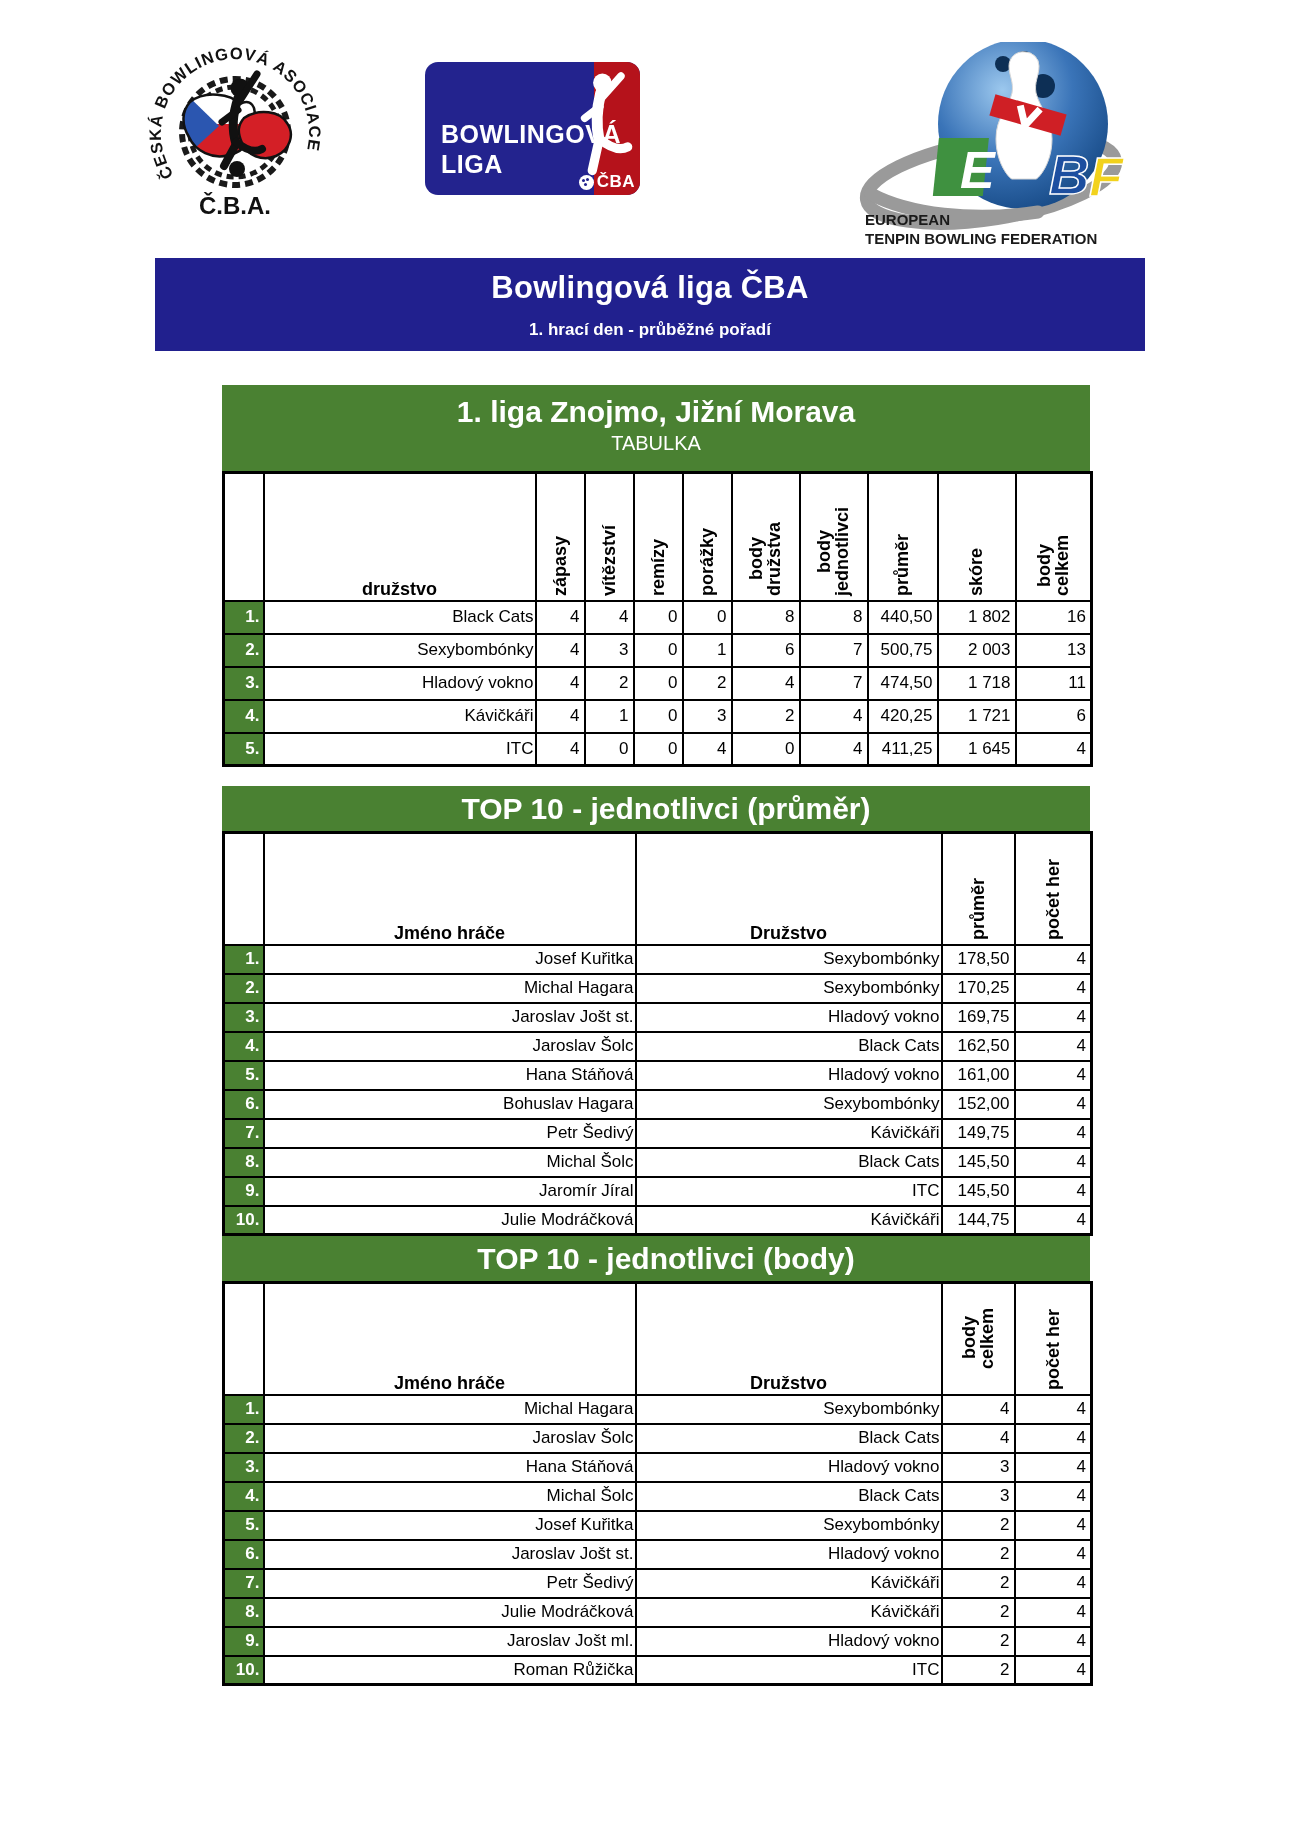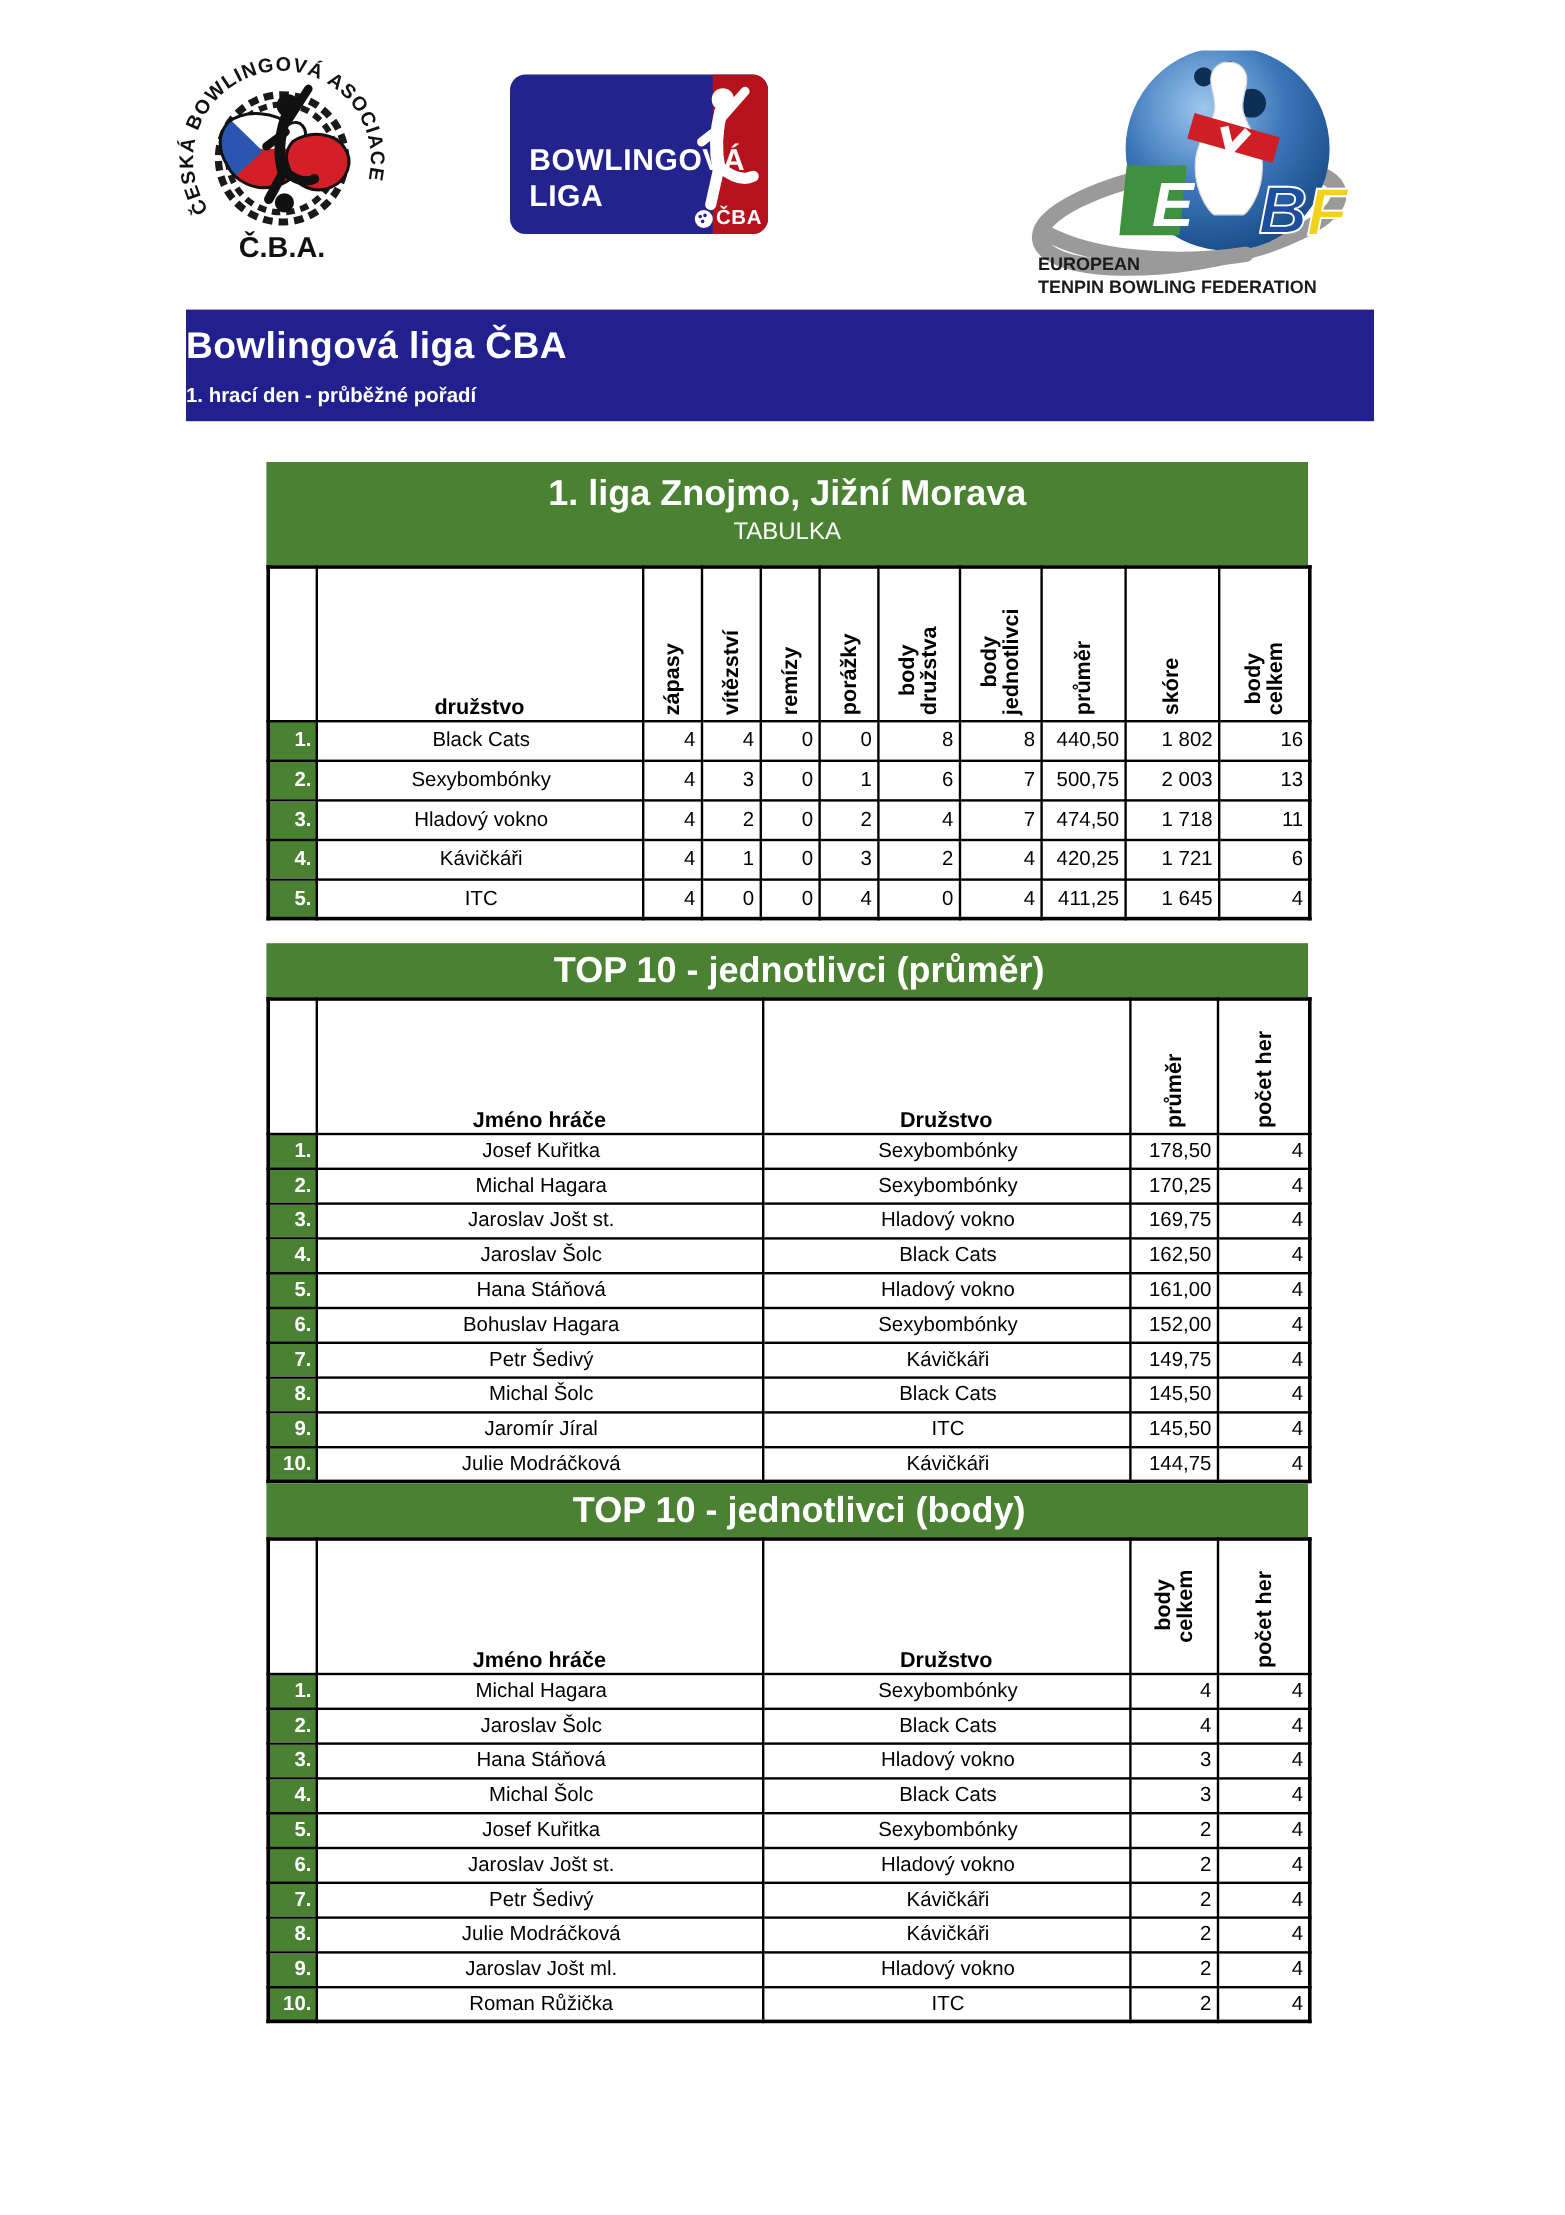--- a/index.html
+++ b/index.html
@@ -26,21 +26,21 @@
   .liga-badge .ball i { position:absolute; width:3px; height:3px; border-radius:50%; background:#23238e; }
   .liga-badge .ball i:nth-child(1){ left:3px; top:4px; }
   .liga-badge .ball i:nth-child(2){ left:7px; top:3px; }
   .liga-badge .ball i:nth-child(3){ left:5px; top:8px; }
   .liga-badge .txt { color:#fff; font-weight:bold; font-size:17px; letter-spacing:0.5px; }
   .etbf-logo { left:853px; top:42px; width:272px; height:212px; }
 
   
   .blue-banner {
     position:absolute; left:155px; top:258px; width:990px; height:93px;
-    background:#21208e; color:#fff; 
+    background:#21208e; color:#fff; text-align:center;
   }
   .blue-banner .t1 { font-size:31px; font-weight:bold; padding-top:12px; letter-spacing:0.3px; }
   .blue-banner .t2 { font-size:17px; font-weight:bold; margin-top:14px; }
 
   
   .content { position:absolute; left:222px; top:385px; width:868px; }
 
   .green-banner { background:#4a8132; color:#fff; text-align:center; }
   .green-banner.two { height:86px; }
   .green-banner.two .gt1 { font-size:30px; font-weight:bold; padding-top:10px; }
@@ -59,21 +59,21 @@
   .tbl1 .clip { height:122px; } .tbl23 .clip { height:106px; }
   .tbl1 thead tr { height:128px; } .tbl23 thead tr { height:112px; }
   .vert { writing-mode:vertical-rl; transform:rotate(180deg); white-space:pre-line;
           font-weight:bold; font-size:18px; line-height:1.02; }
   th.rank-head .vert { color:#fff; }
   th.name-head { font-size:18px; font-weight:bold; padding-bottom:3px; }
 
   .tbl1 tbody tr { height:33px; } .tbl23 tbody tr { height:29px; }
   .data-table tbody td { font-size:17px; white-space:nowrap; }
   td.rank { background:#4a8132; color:#fff; font-weight:bold; text-align:right; padding-right:3px; }
-  td.txt { text-align:center; padding-left:4px; }
+  td.txt { text-align:right; padding-left:4px; }
   td.num { text-align:right; padding-right:4px; }
 </style>
 </head>
 <body>
 
 <div class="page">
 
   <svg class="logo-abs cba-logo" viewBox="0 0 184 184">
     <defs>
       <path id="ringPath" d="M 31,137 A 74,74 0 1 1 153,137"></path>

